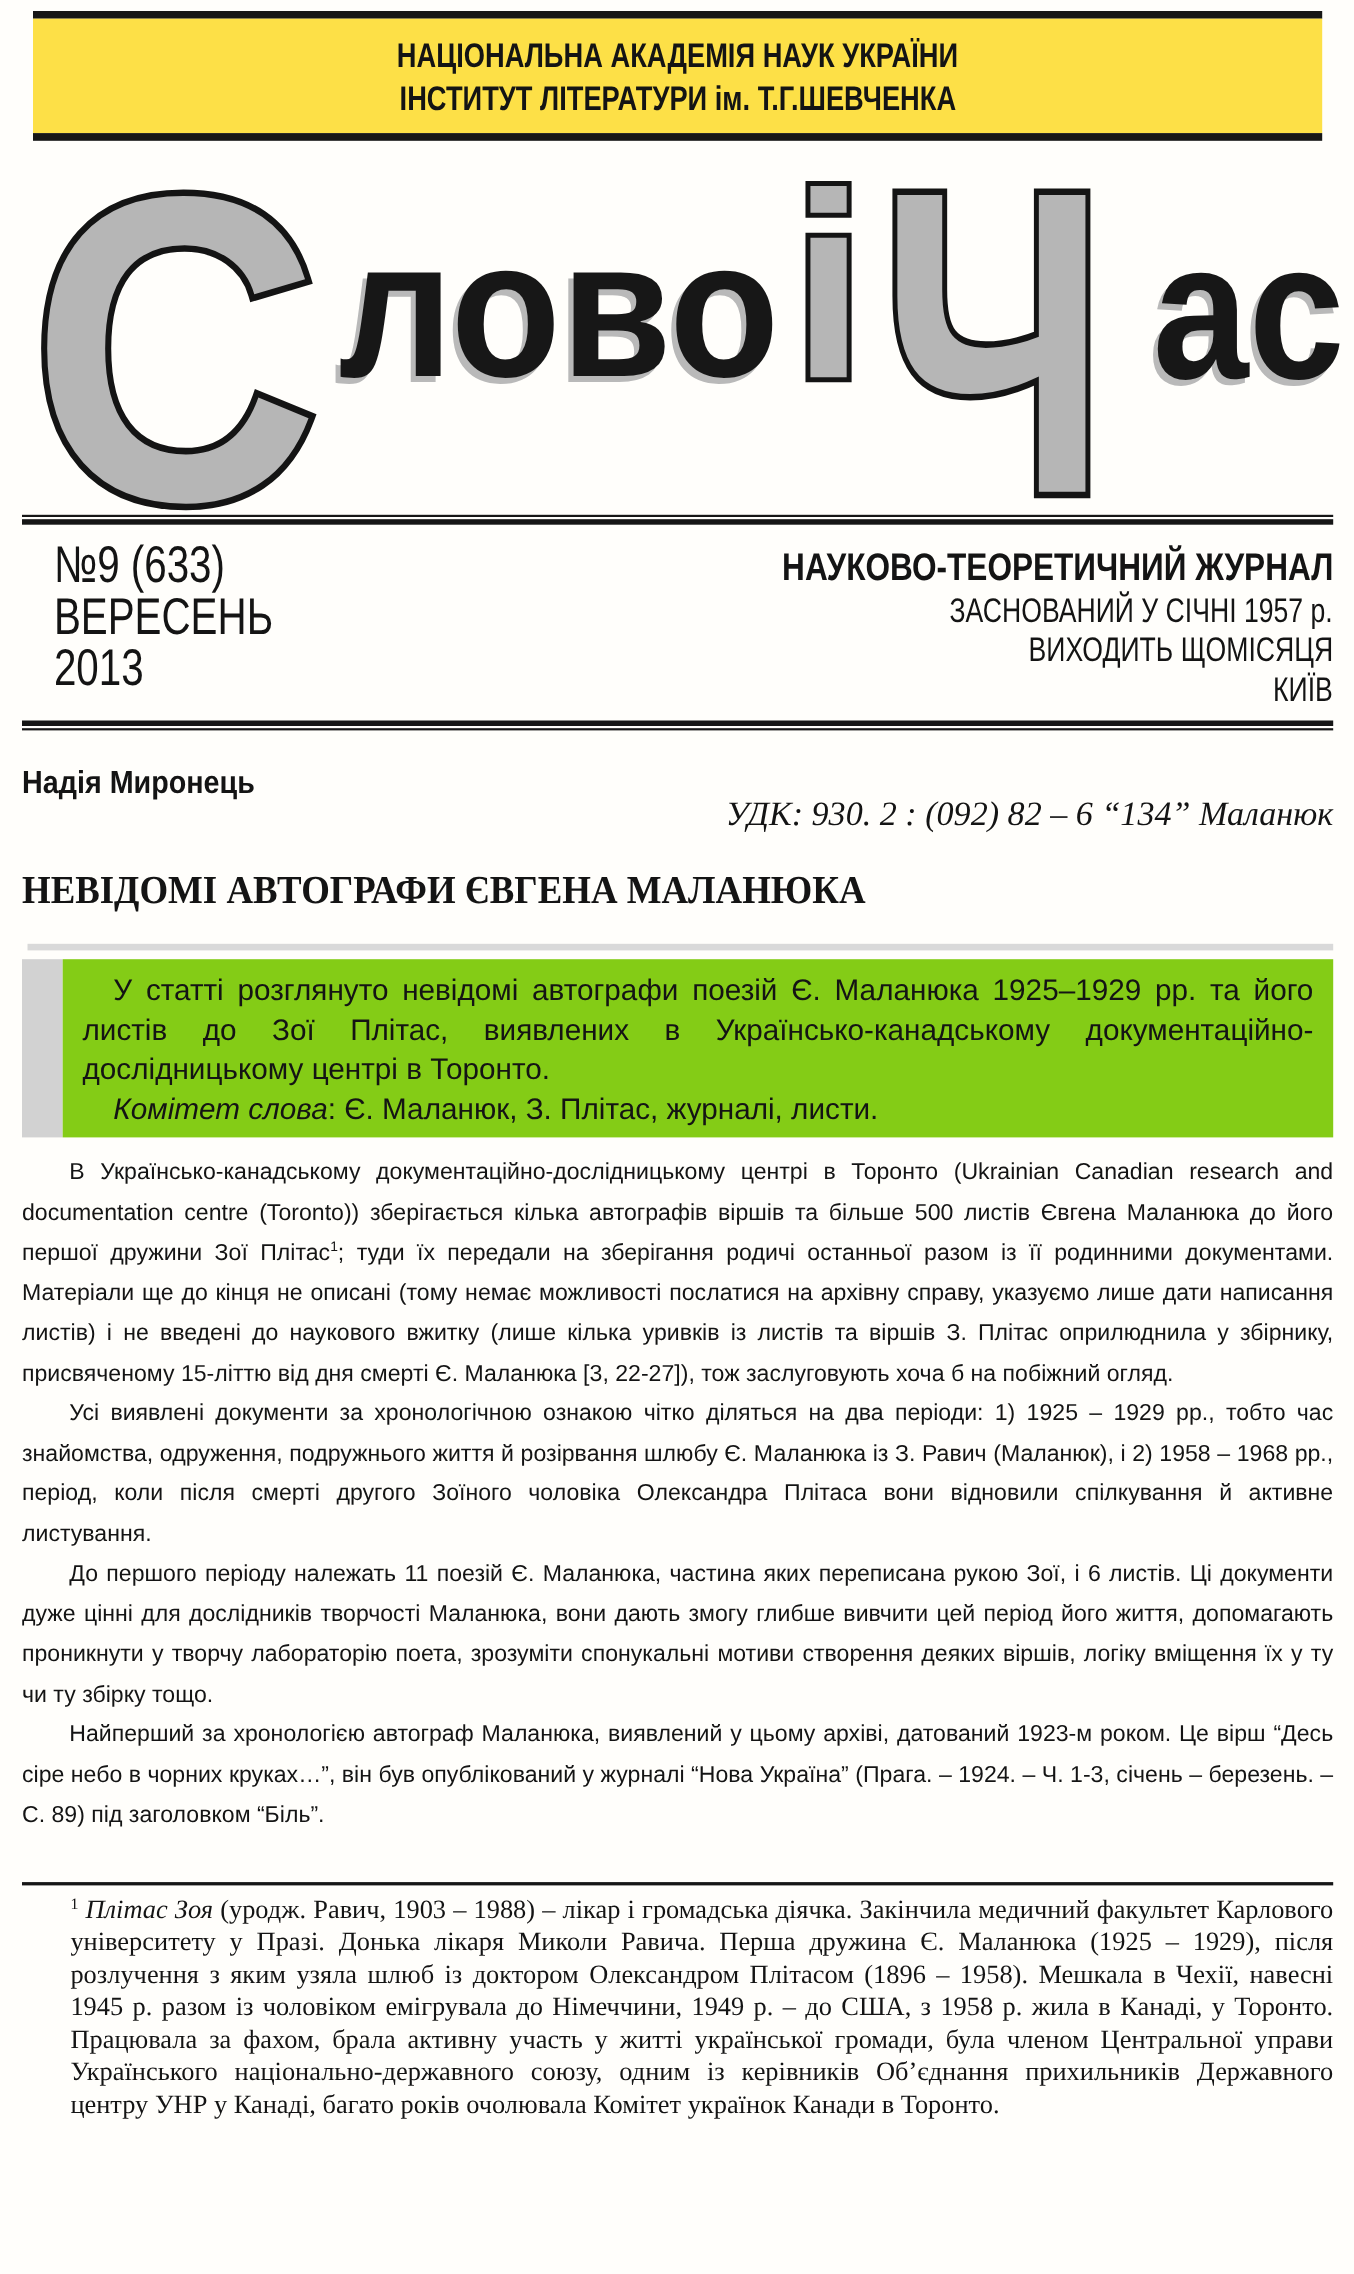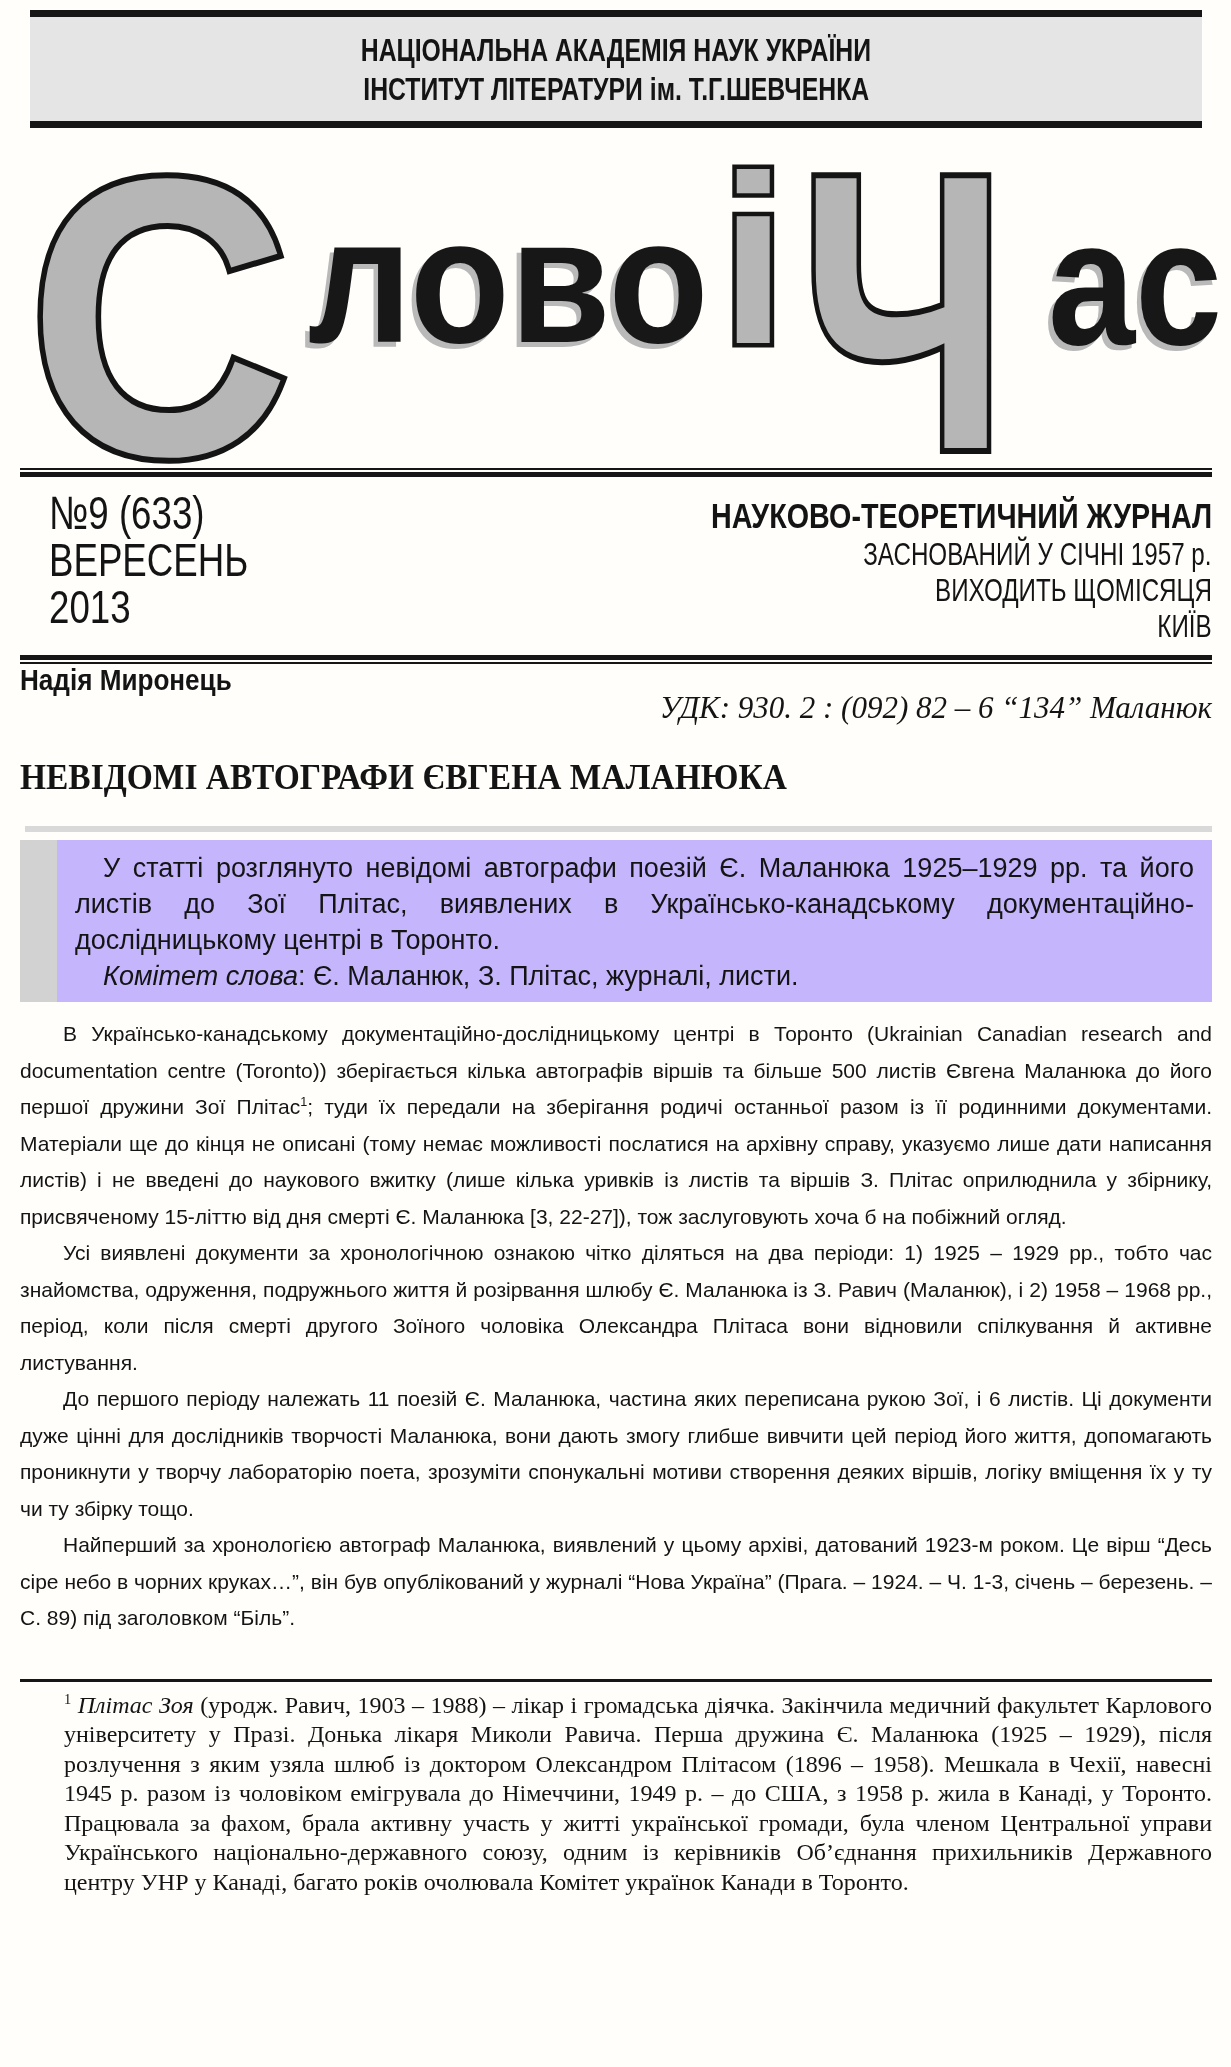--- a/index.html
+++ b/index.html
@@ -9,21 +9,21 @@
     overflow: hidden;
     background: #fffefb;
     color: #141414;
     font-family: "Liberation Sans", sans-serif;
   }
   .page { padding: 0 19px 0 20px; }
 
   
   .mast-wrap { margin: 10px 10px 0 10px; }
   .bar { background: #161616; height: 7px; }
-  .mast-box { background: #e5e5e5; padding: 14px 0 12px; text-align: center; }
+  .mast-box { background: #fde047; padding: 14px 0 12px; text-align: center; }
   .mast-line { font-size: 31px; font-weight: bold; line-height: 39px; white-space: nowrap; }
   .mast-line > span { display: inline-block; transform: scaleX(0.80); transform-origin: center; }
 
   
   .logo { position: relative; height: 340px; }
   .logo span { position: absolute; line-height: 1; font-weight: bold; white-space: pre; }
   .lg-gray  { color: #b6b6b6; -webkit-text-stroke: 10px #141414; paint-order: stroke fill; }
   .lg-black { color: #171717; text-shadow: -5px 5px 0 #b9b9b9; }
   .lg-s  { left: 8px;    top: -8px;  font-size: 395px; transform: scaleX(0.92); transform-origin: left; -webkit-text-stroke-width: 12px; }
   .lg-lovo { left: 288px; top: 64px; font-size: 178px; transform: scaleX(0.92); transform-origin: left; }
@@ -40,32 +40,32 @@
   .issue { display: flex; justify-content: space-between; padding: 12px 0 10px; margin-left: 29px; }
   .issue-left  { font-size: 47px; line-height: 47px; }
   .issue-left div > span { display: inline-block; transform: scaleX(0.78); transform-origin: left; white-space: nowrap; }
   .issue-right { text-align: right; padding-top: 6px; }
   .issue-type  { font-size: 35px; font-weight: bold; line-height: 42px; }
   .issue-type > span { display: inline-block; transform: scaleX(0.82); transform-origin: right; white-space: nowrap; }
   .issue-sub   { font-size: 31px; line-height: 36px; }
   .issue-sub > span { display: inline-block; transform: scaleX(0.78); transform-origin: right; white-space: nowrap; }
 
   
-  .byline { position: relative; height: 82px; }
+  .byline { position: relative; height: 82px; margin-top: 32px; }
   .author { position: absolute; left: 0; top: 0; font-size: 29px; font-weight: bold; }
   .author > span { display: inline-block; transform: scaleX(0.90); transform-origin: left; white-space: nowrap; }
   .udc { position: absolute; right: 0; top: 26px; font-family: "Liberation Serif", serif; font-style: italic; font-size: 31px; white-space: nowrap; }
   .title { font-family: "Liberation Serif", serif; font-weight: bold; font-size: 36px; margin-top: 10px; }
   .title > span { display: inline-block; transform: scaleX(0.93); transform-origin: left; white-space: nowrap; }
 
   
   .abs-strip { height: 6px; background: #d9d9d9; margin: 28px 0 8px 5px; }
   .abs-box { display: flex; min-height: 144px; }
   .abs-bar { width: 37px; background: #d2d2d2; }
-  .abs-text { flex: 1; background: #c4b5fd; padding: 10px 18px 8px 18px;
+  .abs-text { flex: 1; background: #84cc16; padding: 10px 18px 8px 18px;
               font-size: 27px; line-height: 36px; text-align: justify; }
   .abs-text p { margin: 0; text-indent: 28px; }
   .kw-label { font-style: italic; }
 
   
   .body-text { margin-top: 14px; font-size: 21px; line-height: 36.5px; text-align: justify; }
   .body-text p { margin: 0; text-indent: 43px; }
   sup.fnref { font-size: 60%; vertical-align: super; line-height: 0; }
 
   

